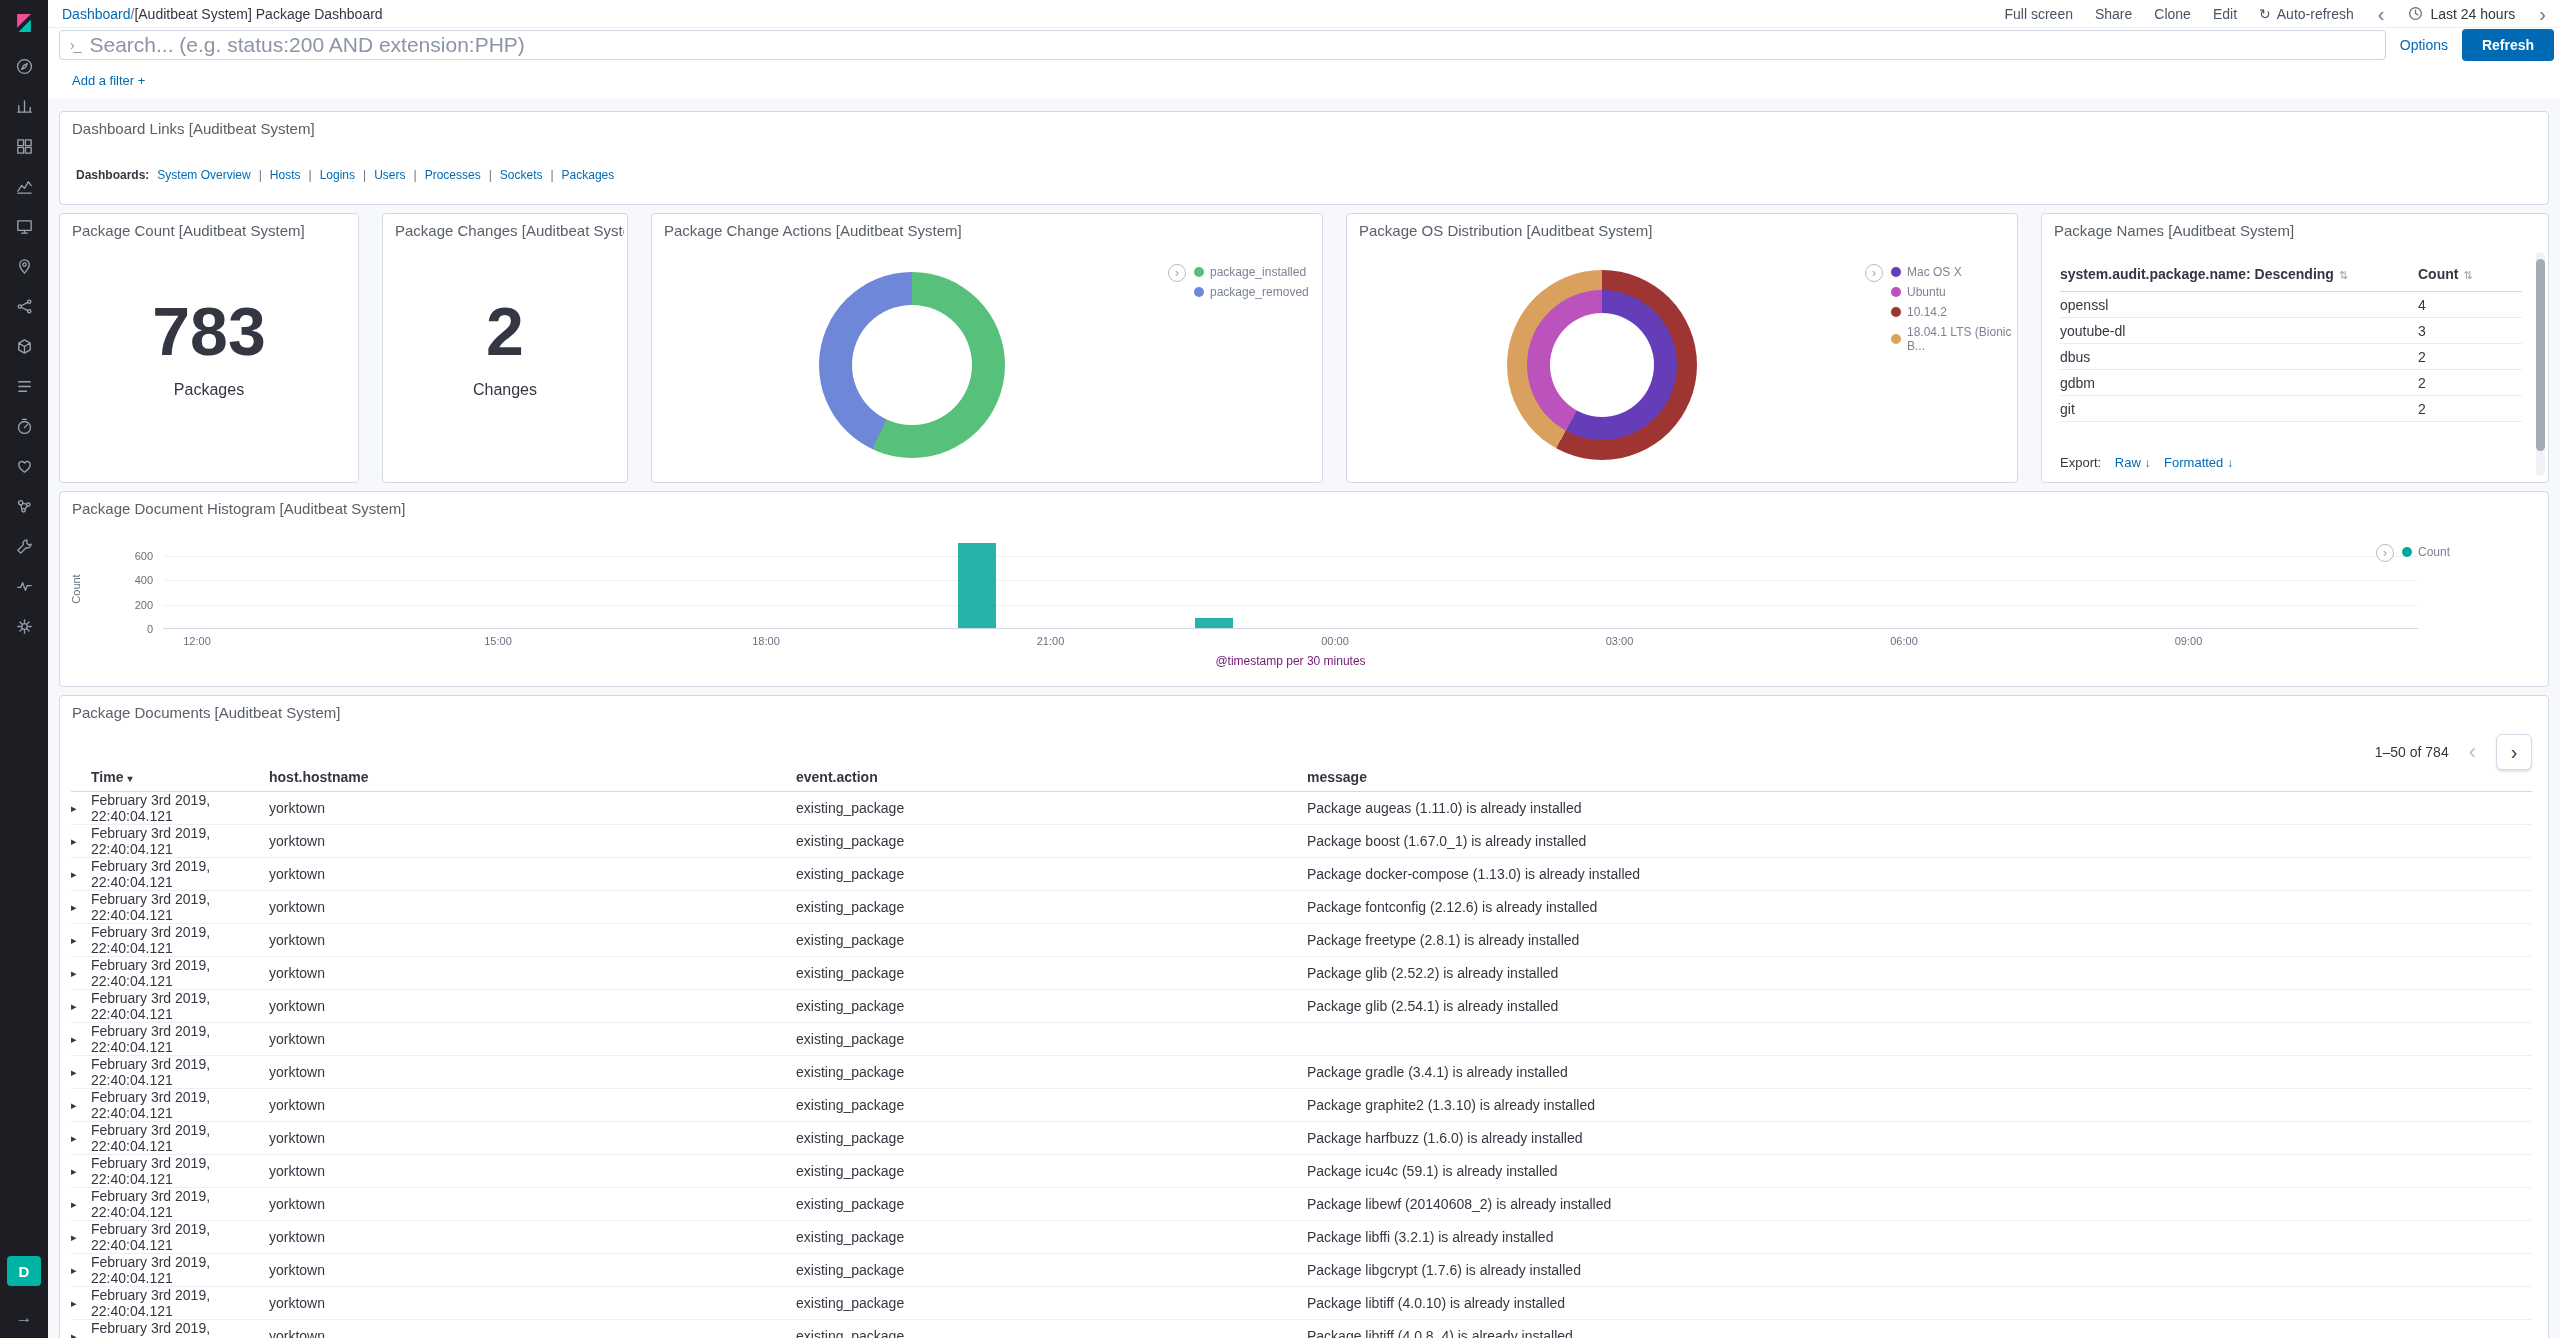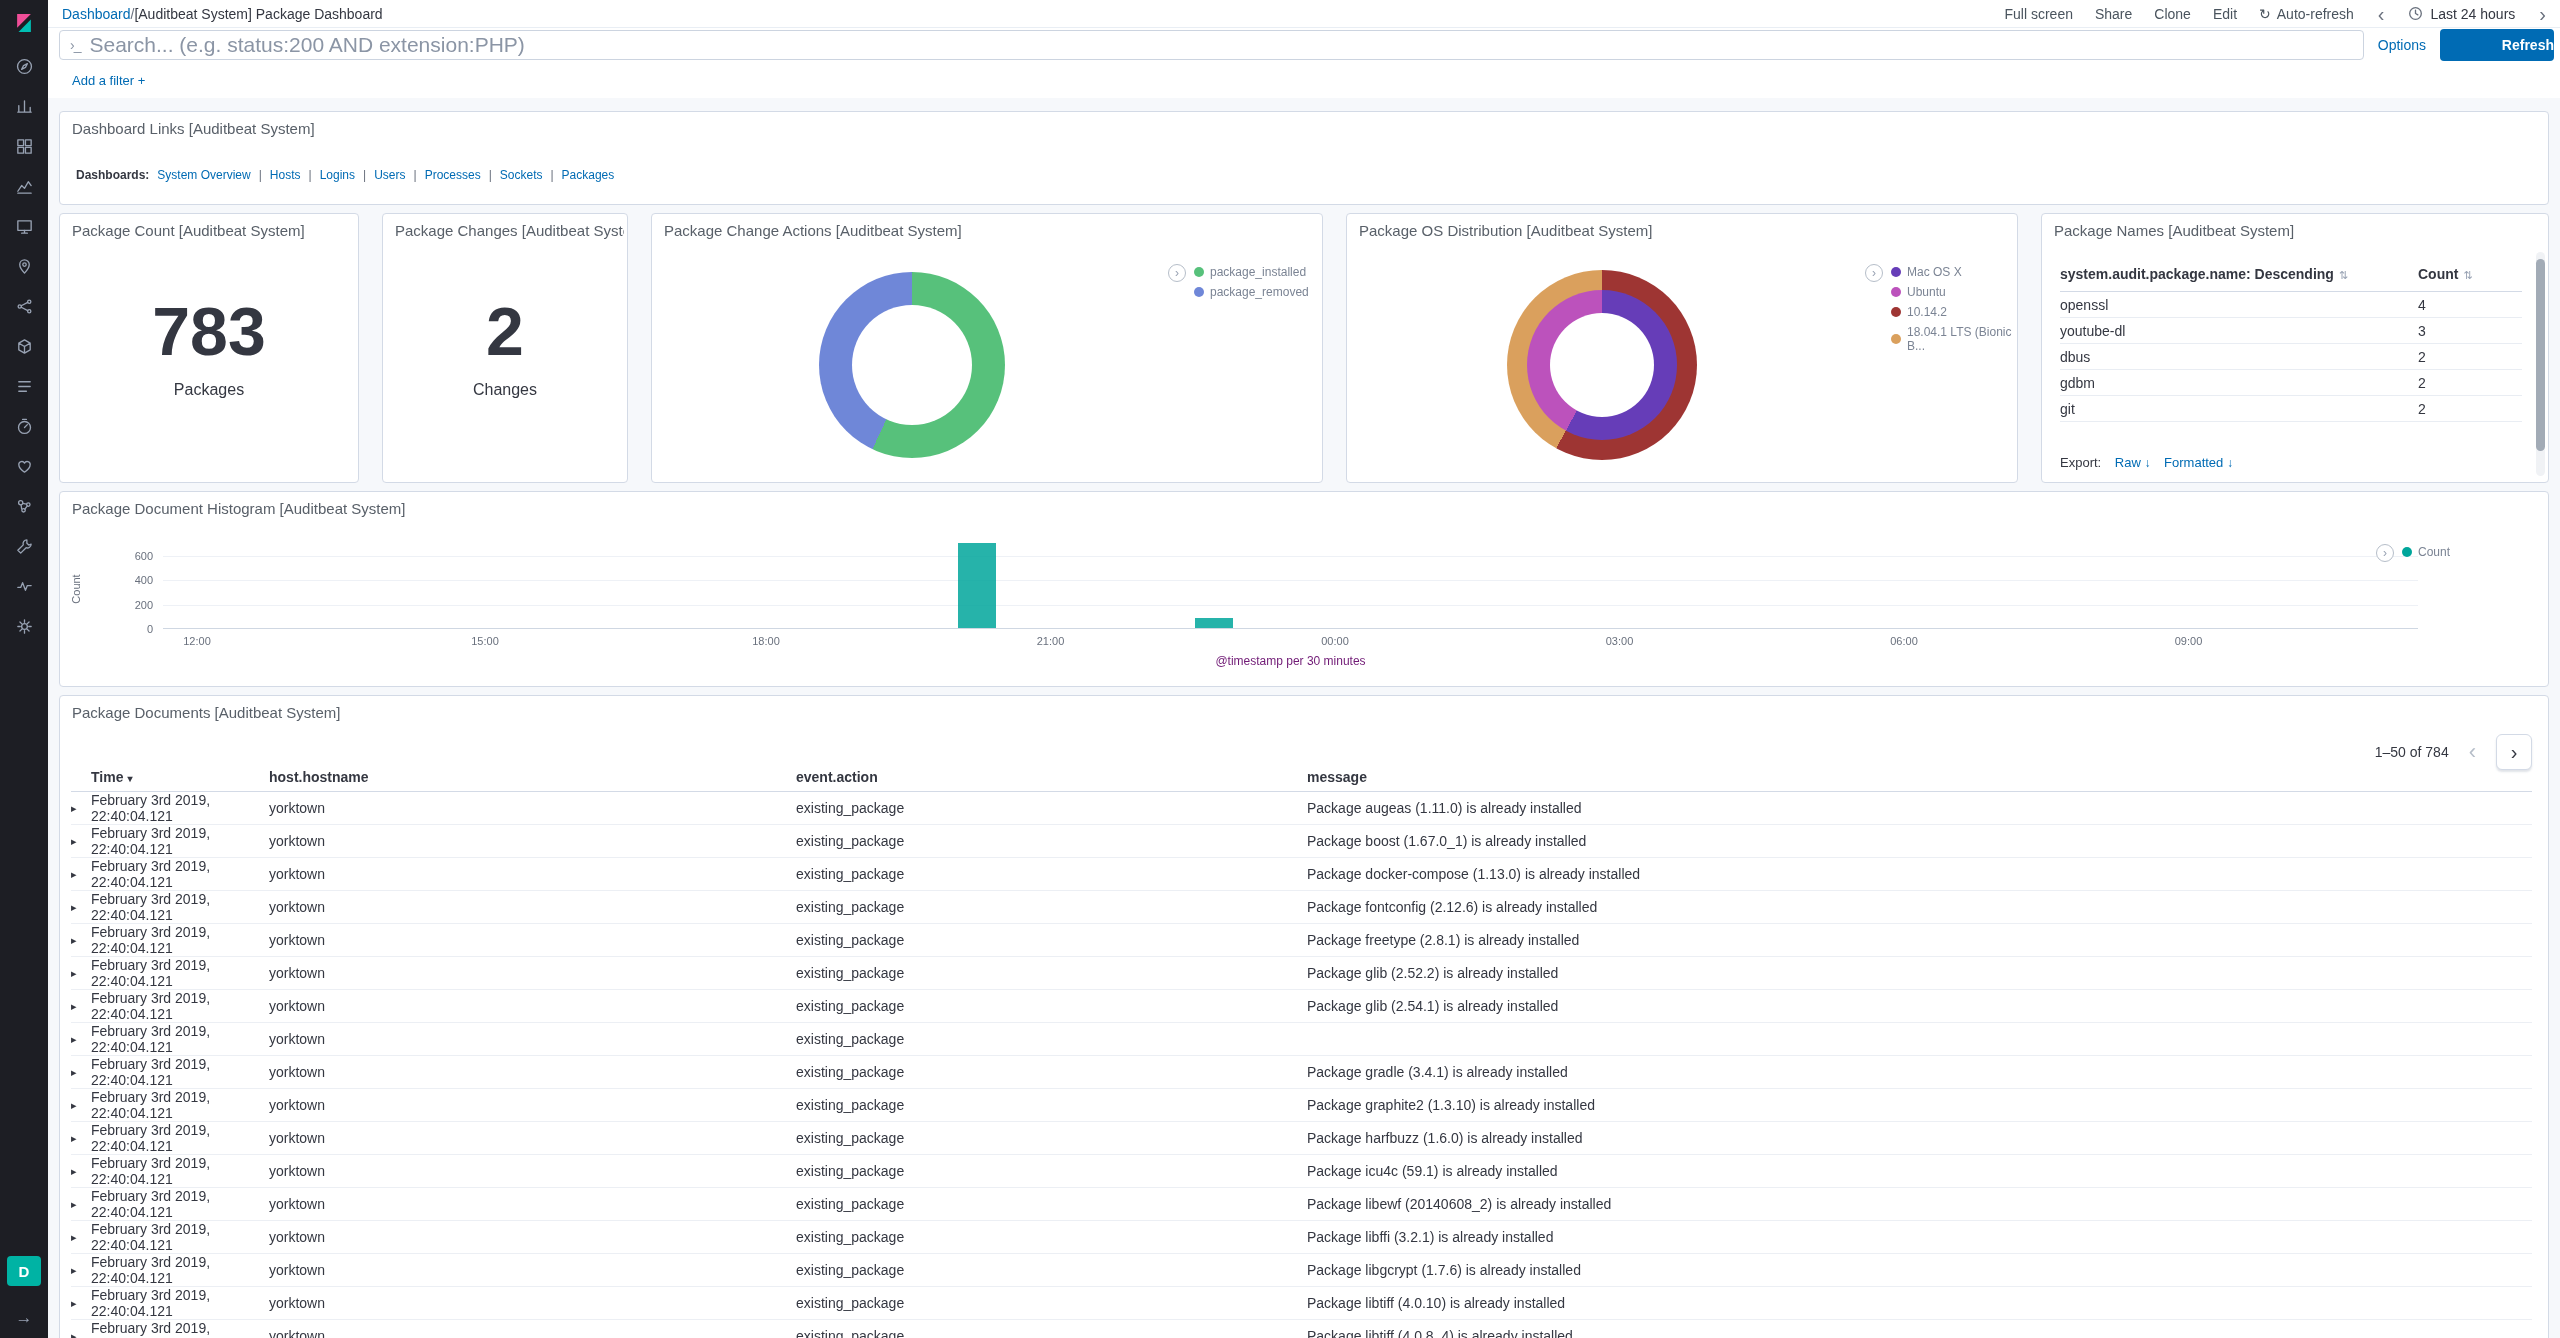--- a/index.html
+++ b/index.html
@@ -37,23 +37,23 @@
   .time-picker { display:flex; align-items:center; gap:7px; color:#343741; font-size:14px; cursor:pointer; }
 
   .query-bar { height:34px; display:flex; align-items:center; gap:14px; padding:0 6px 0 11px; background:#fff; }
   .search-box { flex:1; height:30px; border:1px solid #ccd4e0; border-radius:4px;
     display:flex; align-items:center; padding:0 10px; gap:9px; background:#fff; }
   .prompt { color:#8b95a5; font-size:14px; letter-spacing:-1px; }
   .search-box input { flex:1; border:none; outline:none; font-size:21px;
     font-family:"Liberation Sans", sans-serif; color:#343741; background:transparent; }
   .search-box input::placeholder { color:#8b95a5; }
   .options-link { font-size:14px; white-space:nowrap; }
-  .refresh-btn { width:114px; height:32px; background:#006bb4; color:#fff; border:none;
+  .refresh-btn { width:92px; height:32px; background:#006bb4; color:#fff; border:none;
     border-radius:4px; font-size:14px; font-weight:700; cursor:pointer;
-    font-family:"Liberation Sans", sans-serif;text-align:right; }
+    font-family:"Liberation Sans", sans-serif; }
 
   .filter-bar { height:36px; display:flex; align-items:center; padding-left:24px;
     font-size:13px; background:#fff; }
 
   
   .content { flex:1; background:#f6f8fb; padding:13px 11px 0 11px; overflow:hidden; }
   .panel { background:#fff; border:1px solid #d3dae6; border-radius:4px; position:relative; }
   .panel-title { position:absolute; top:8px; left:12px; font-size:15px; color:#596069;
     white-space:nowrap; overflow:hidden; max-width:94%; z-index:3; }
 
@@ -434,21 +434,21 @@
         <div id="hist-plot">
           <div class="hist-xlabel">@timestamp per 30 minutes</div>
         <span class="hist-ytick" style="top: 91px;">0</span>
             <div class="grid-line" style="top: 66.7333px;"></div>
             <span class="hist-ytick" style="top: 66.7333px;">200</span>
             <div class="grid-line" style="top: 42.4667px;"></div>
             <span class="hist-ytick" style="top: 42.4667px;">400</span>
             <div class="grid-line" style="top: 18.2px;"></div>
             <span class="hist-ytick" style="top: 18.2px;">600</span>
             <span class="hist-xtick" style="left: 34px;">12:00</span>
-            <span class="hist-xtick" style="left: 322px;">15:00</span>
+            <span class="hist-xtick" style="left: 335px;">15:00</span>
             <span class="hist-xtick" style="left: 603px;">18:00</span>
             <span class="hist-xtick" style="left: 887.5px;">21:00</span>
             <span class="hist-xtick" style="left: 1172px;">00:00</span>
             <span class="hist-xtick" style="left: 1456.5px;">03:00</span>
             <span class="hist-xtick" style="left: 1741px;">06:00</span>
             <span class="hist-xtick" style="left: 2025.5px;">09:00</span>
             <div class="hist-bar" style="left: 794.64px; height: 84.812px; background: rgb(0, 166, 155);"></div>
             <div class="hist-bar" style="left: 1031.71px; height: 10.3133px; background: rgb(0, 166, 155);"></div>
           </div>
         <div class="hist-legend">

